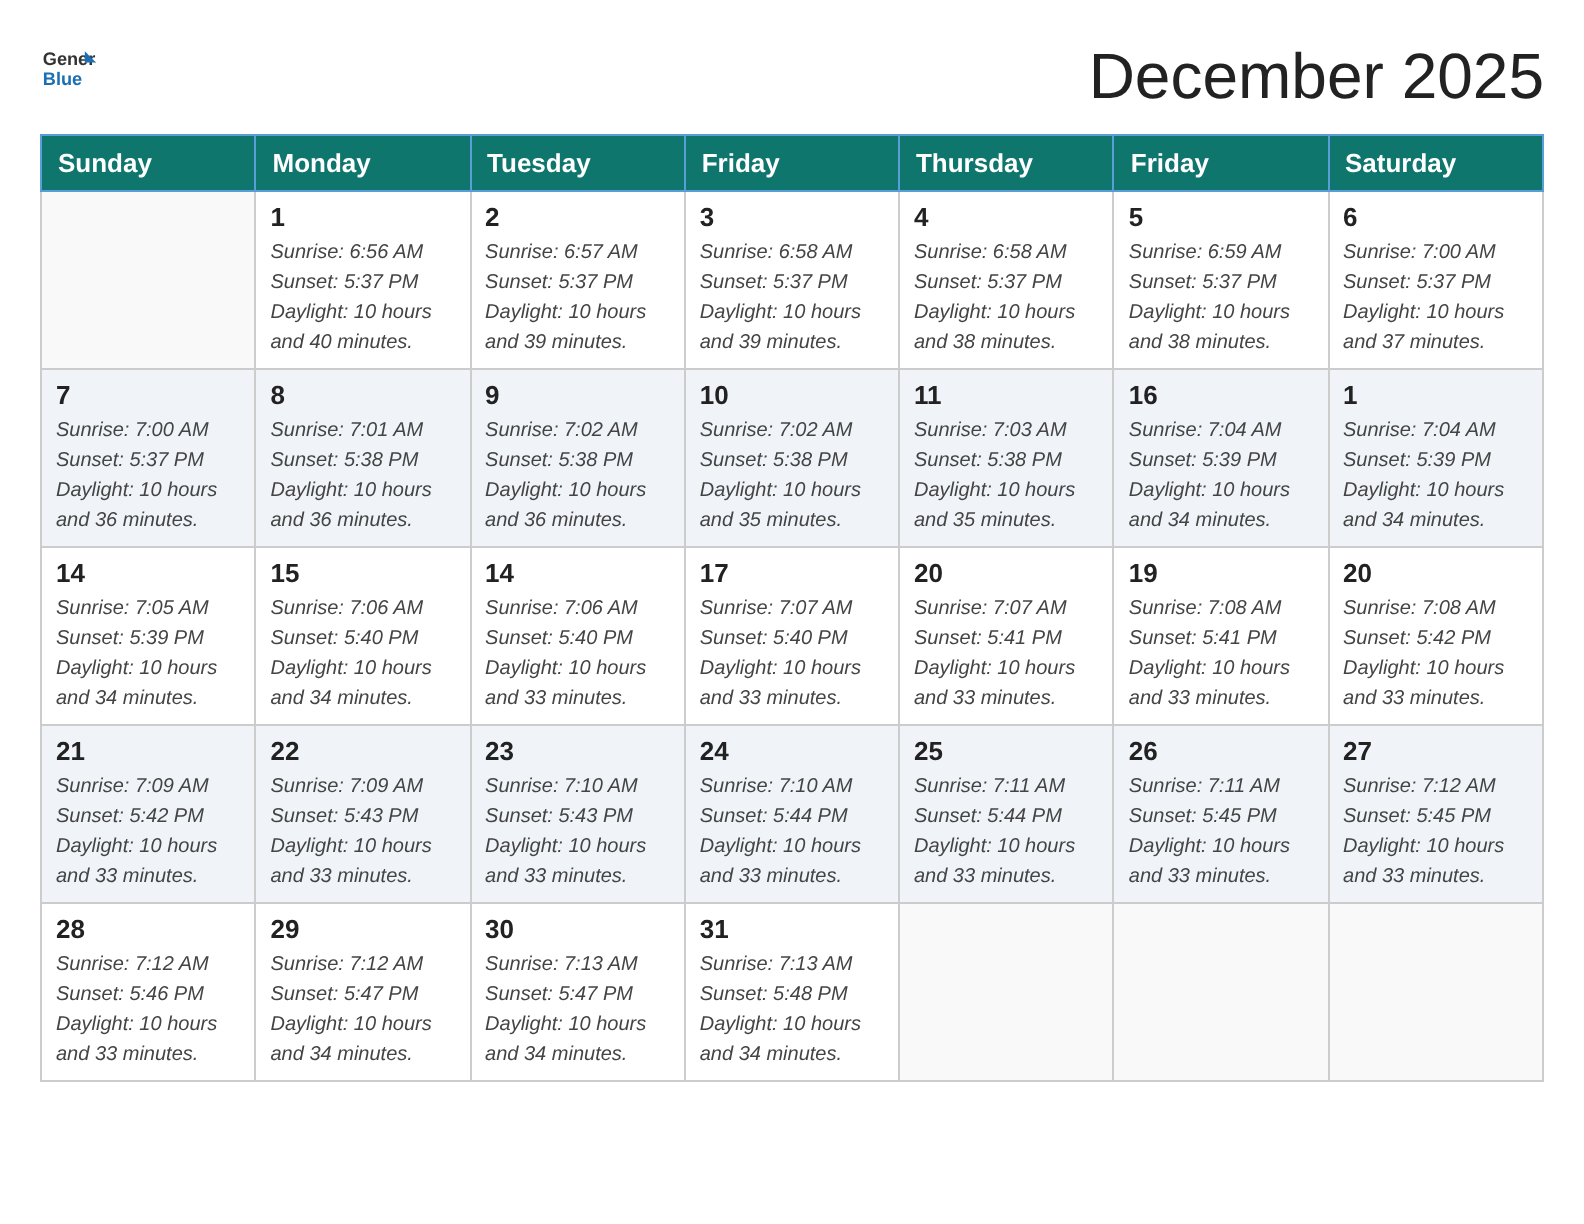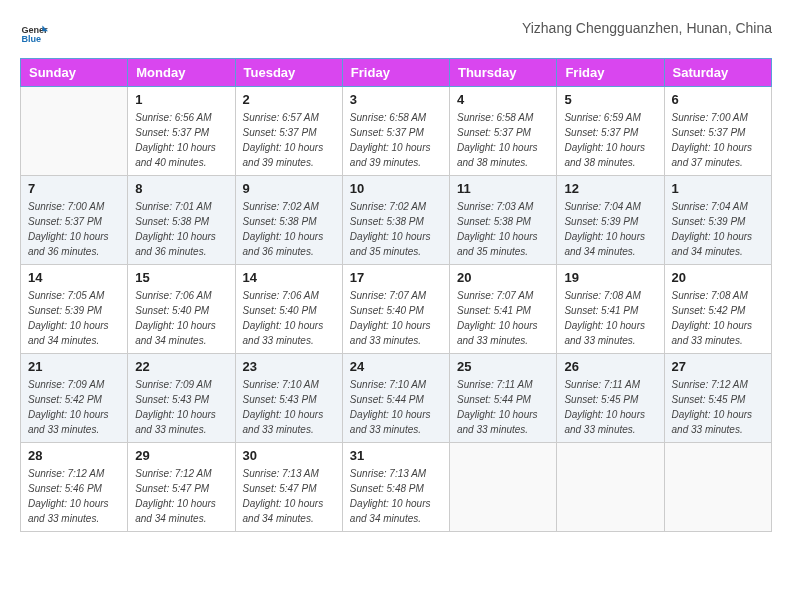--- a/index.html
+++ b/index.html
@@ -36,21 +36,21 @@
     .location {
       font-size: 14px;
       color: #555;
     }
     .calendar {
       width: 100%;
       border-collapse: collapse;
       border: 1px solid #ccc;
     }
     .calendar th {
-      background-color: #d946ef;
+      background-color: #0f766e;
       color: #fff;
       font-size: 13px;
       font-weight: bold;
       padding: 6px 8px;
       text-align: left;
       border: 1px solid #5a9ed8;
     }
     .calendar td {
       vertical-align: top;
       padding: 5px 7px;
@@ -86,21 +86,21 @@
 
 <div class="header">
   <div class="logo">
     <svg class="logo-icon" viewBox="0 0 40 40">
       <text x="2" y="18" font-size="13" font-weight="bold" fill="#333" font-family="Arial">General</text>
       <text x="2" y="32" font-size="13" font-weight="bold" fill="#1a6fb5" font-family="Arial">Blue</text>
       <polygon points="32,8 40,16 32,16" fill="#1a6fb5"></polygon>
     </svg>
   </div>
   <div class="title-block">
-    <div class="location">Yizhang Chengguanzhen, Hunan, China</div>
+    <div class="month-title">December 2025</div>
   </div>
 </div>
 
 <table class="calendar">
   <thead>
     <tr>
     <th>Sunday</th>
         <th>Monday</th>
         <th>Tuesday</th>
         <th>Friday</th>
@@ -152,21 +152,21 @@
         </td>
         <td>
           <span class="day-number">10</span>
           <div class="day-info">Sunrise: 7:02 AM<br>Sunset: 5:38 PM<br>Daylight: 10 hours<br>and 35 minutes.</div>
         </td>
         <td>
           <span class="day-number">11</span>
           <div class="day-info">Sunrise: 7:03 AM<br>Sunset: 5:38 PM<br>Daylight: 10 hours<br>and 35 minutes.</div>
         </td>
         <td>
-          <span class="day-number">12</span>
+          <span class="day-number">16</span>
           <div class="day-info">Sunrise: 7:04 AM<br>Sunset: 5:39 PM<br>Daylight: 10 hours<br>and 34 minutes.</div>
         </td>
         <td>
           <span class="day-number">1</span>
           <div class="day-info">Sunrise: 7:04 AM<br>Sunset: 5:39 PM<br>Daylight: 10 hours<br>and 34 minutes.</div>
         </td>
       </tr>
       <tr>
         <td>
           <span class="day-number">14</span>

